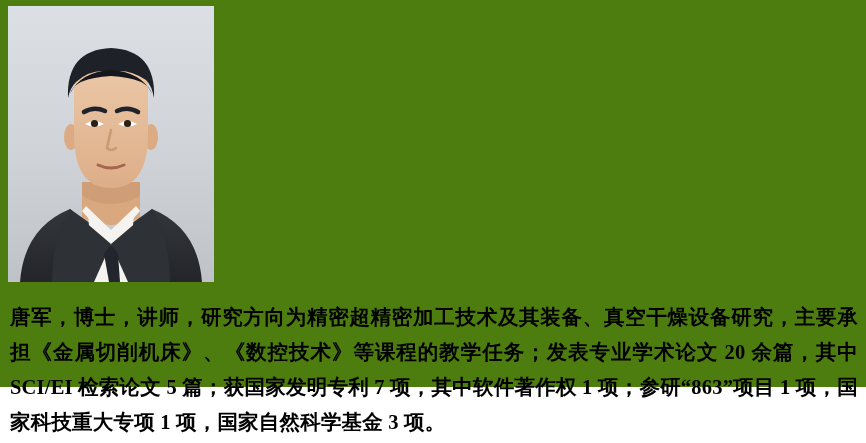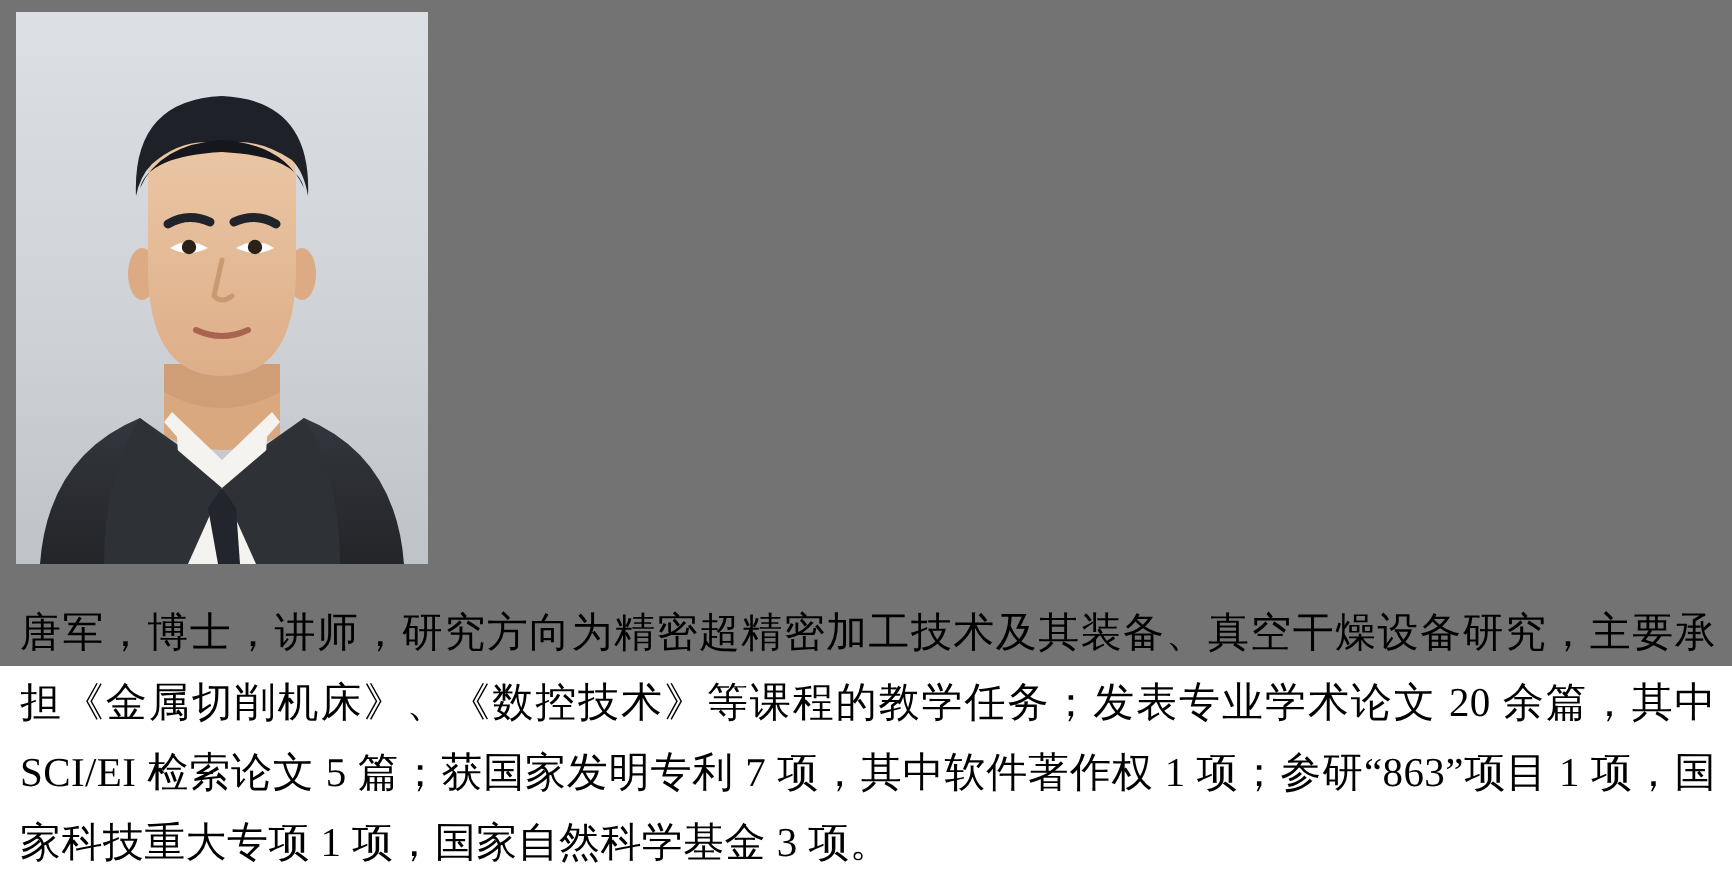--- a/index.html
+++ b/index.html
@@ -10,22 +10,23 @@
   body {
     width: 866px;
     height: 443px;
     font-family: "Liberation Serif", "DejaVu Serif", serif;
     color: #000000;
     overflow: hidden;
   }
   .page {
     position: relative;
     width: 866px;
-    height: 333px;
-    background: #737373;
+    height: 387px;
+    background: #4d7c0f;
+    font-weight: bold;
   }
   .portrait {
     position: absolute;
     left: 8px;
     top: 6px;
     width: 206px;
     height: 276px;
     overflow: hidden;
     background: #cfd3d8;
   }

